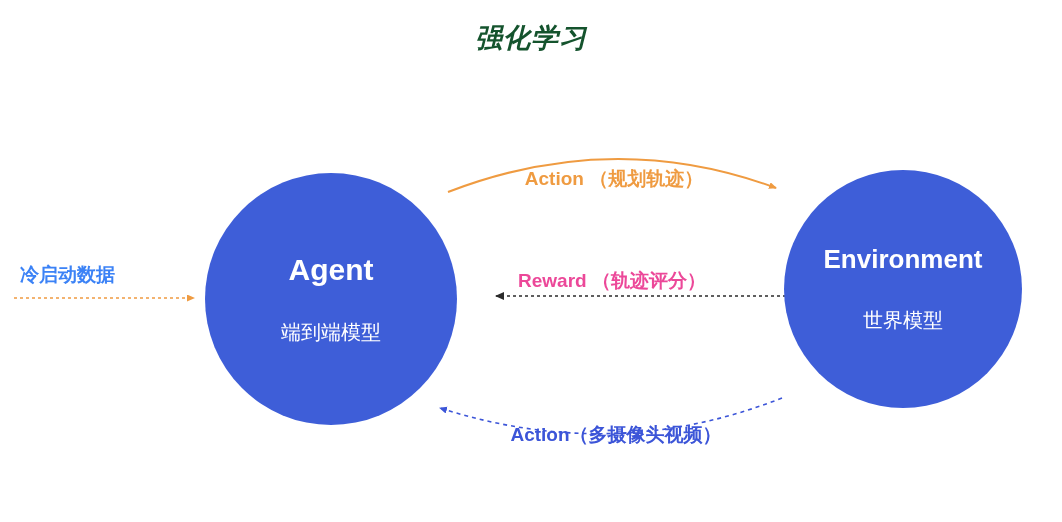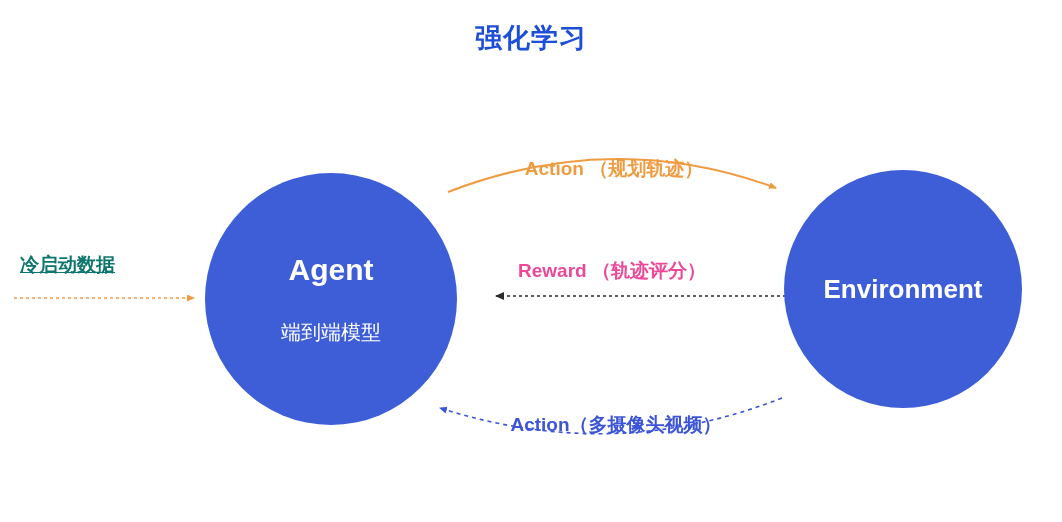--- a/index.html
+++ b/index.html
@@ -15,23 +15,24 @@
     background: #ffffff;
     overflow: hidden;
   }
   .diagram-title {
     position: absolute;
     top: 20px;
     left: 50%;
     transform: translateX(-50%);
     font-size: 27px;
     font-weight: bold;
-    color: #1d4ed8;
+    color: #14532d;
     letter-spacing: 1px;
     white-space: nowrap;
+    font-style: italic;
   }
   .arrow-layer {
     position: absolute;
     top: 0;
     left: 0;
     width: 1062px;
     height: 522px;
   }
   .node {
     position: absolute;
@@ -68,20 +69,21 @@
   .node-sub {
     font-size: 20px;
     font-weight: normal;
     white-space: nowrap;
   }
   .edge-label {
     position: absolute;
     font-size: 19px;
     font-weight: bold;
     white-space: nowrap;
+    margin-top: 10px;
   }
   .label-action {
     top: 156px;
     left: 614px;
     transform: translateX(-50%);
     color: #ef9b41;
   }
   .label-reward {
     top: 258px;
     left: 612px;
@@ -90,22 +92,21 @@
   }
   .label-state {
     top: 412px;
     left: 616px;
     transform: translateX(-50%);
     color: #3c55d8;
   }
   .label-cold-start {
     top: 252px;
     left: 20px;
-    color: #0f766e;
-    text-decoration: underline;
+    color: #3b82f6;
   }
 </style>
 </head>
 <body>
 
 <div class="canvas">
 
   <div class="diagram-title">强化学习</div>
 
   <svg class="arrow-layer" viewBox="0 0 1062 522" xmlns="http://www.w3.org/2000/svg" aria-hidden="true">
@@ -130,20 +131,21 @@
     <path d="M 14 298 L 194 298" fill="none" stroke="#ef9b41" stroke-width="1.6" stroke-dasharray="3 3" marker-end="url(#arrow-orange)"></path>
   </svg>
 
   <div class="node node-agent">
     <div class="node-name">Agent</div>
     <div class="node-sub">端到端模型</div>
   </div>
 
   <div class="node node-environment">
     <div class="node-name">Environment</div>
+    <div class="node-sub">世界模型</div>
   </div>
 
   <div class="edge-label label-action">Action （规划轨迹）</div>
 
   <div class="edge-label label-reward">Reward （轨迹评分）</div>
 
   <div class="edge-label label-state">Action（多摄像头视频）</div>
 
   <div class="edge-label label-cold-start">冷启动数据</div>
 

